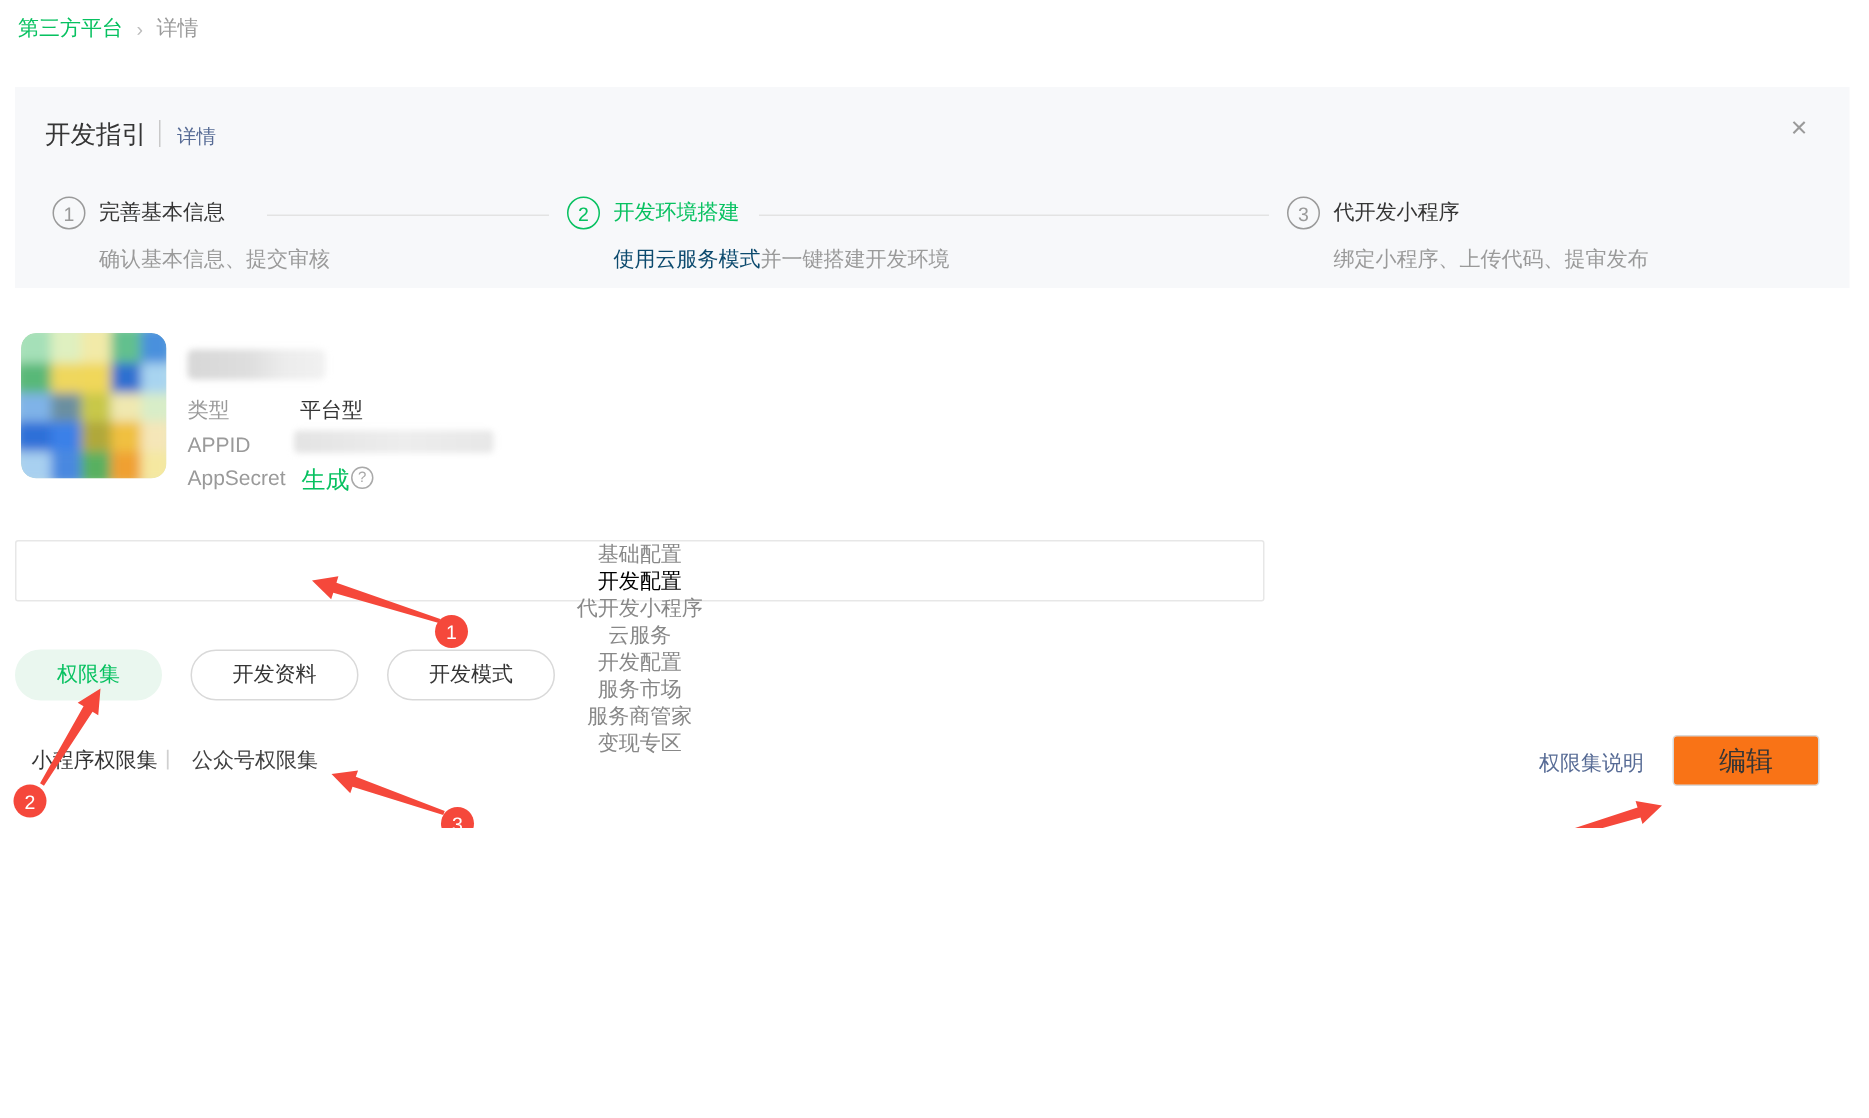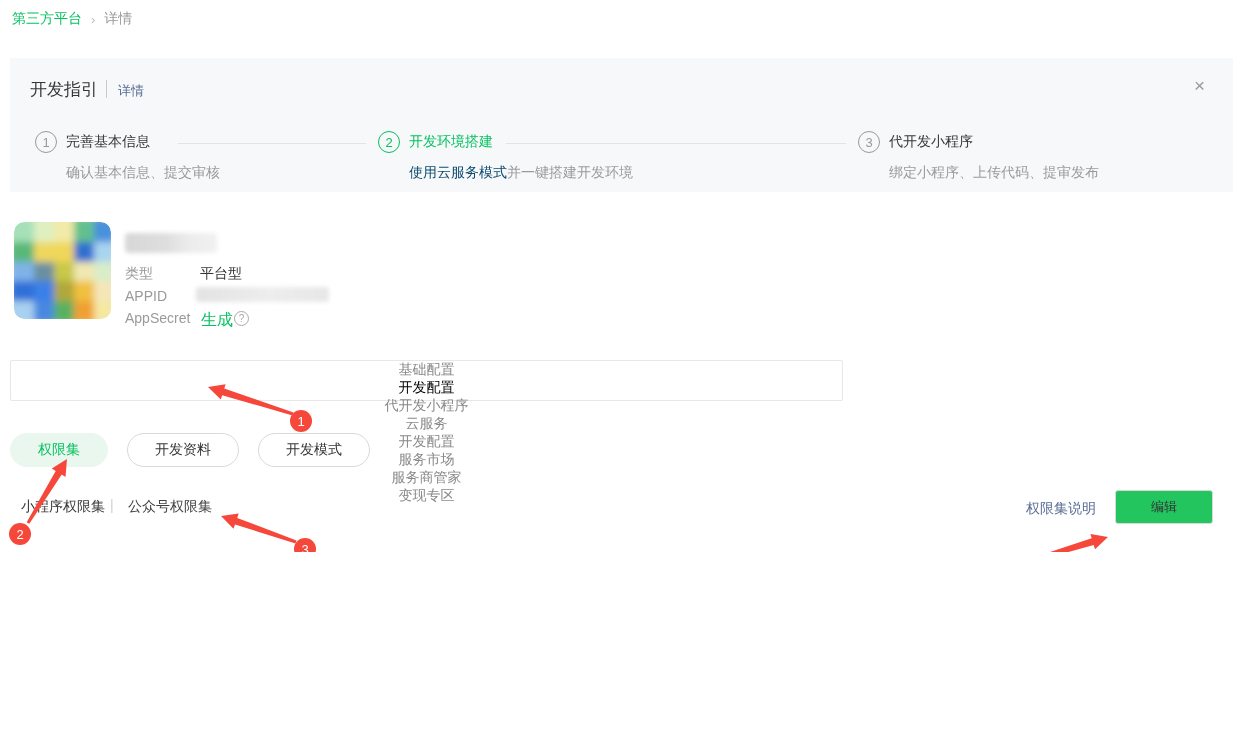--- a/index.html
+++ b/index.html
@@ -58,22 +58,22 @@
   .pills { position:absolute; left:10px; top:433px; display:flex; gap:19px;justify-content:space-between; }
   .pill { height:34px; padding:0 27px; border-radius:17px; font-size:14px; display:inline-flex; align-items:center;
           justify-content:center; cursor:pointer; border:1px solid #d9d9d9; color:#353535; background:#fff; white-space:nowrap; }
   .pill.active { background:#eaf7ef; border-color:#eaf7ef; color:#07c160; }
 
   
   .subtab-mini { position:absolute; left:8px; top:498px; font-size:14px; color:#353535; cursor:pointer;margin-left:13px; }
   .subtab-div { position:absolute; left:110px; top:497px; font-size:14px; color:#d0d0d0; }
   .subtab-official { position:absolute; left:128px; top:498px; font-size:14px; color:#404040; cursor:pointer; }
   .perm-doc { position:absolute; left:1026px; top:500px; font-size:14px; color:#576b95; cursor:pointer; text-decoration:none; }
-  .edit-btn { position:absolute; left:1115px; top:490px; width:98px; height:34px; background:#22c55e; border:1px solid #d9d9d9;
-              border-radius:3px; font-size:13px; color:#353535; cursor:pointer; font-family:inherit; }
+  .edit-btn { position:absolute; left:1115px; top:490px; width:98px; height:34px; background:#f97316; border:1px solid #d9d9d9;
+              border-radius:3px; font-size:18px; color:#353535; cursor:pointer; font-family:inherit; }
 
   
   .empty { position:absolute; left:590px; top:646px; font-size:14px; color:#9c9c9c; }
 
   
   .arrow-layer { position:absolute; left:0; top:0; width:1246px; height:745px; pointer-events:none; z-index:5; }
   .ann-circle { position:absolute; width:22px; height:22px; border-radius:50%; background:#f5483b; color:#fff;
                 font-size:13px; display:flex; align-items:center; justify-content:center; z-index:6; }
   .ann1 { left:290px; top:410px; } .ann2 { left:9px; top:523px; }
   .ann3 { left:294px; top:538px; } .ann4 { left:981px; top:562px; }

